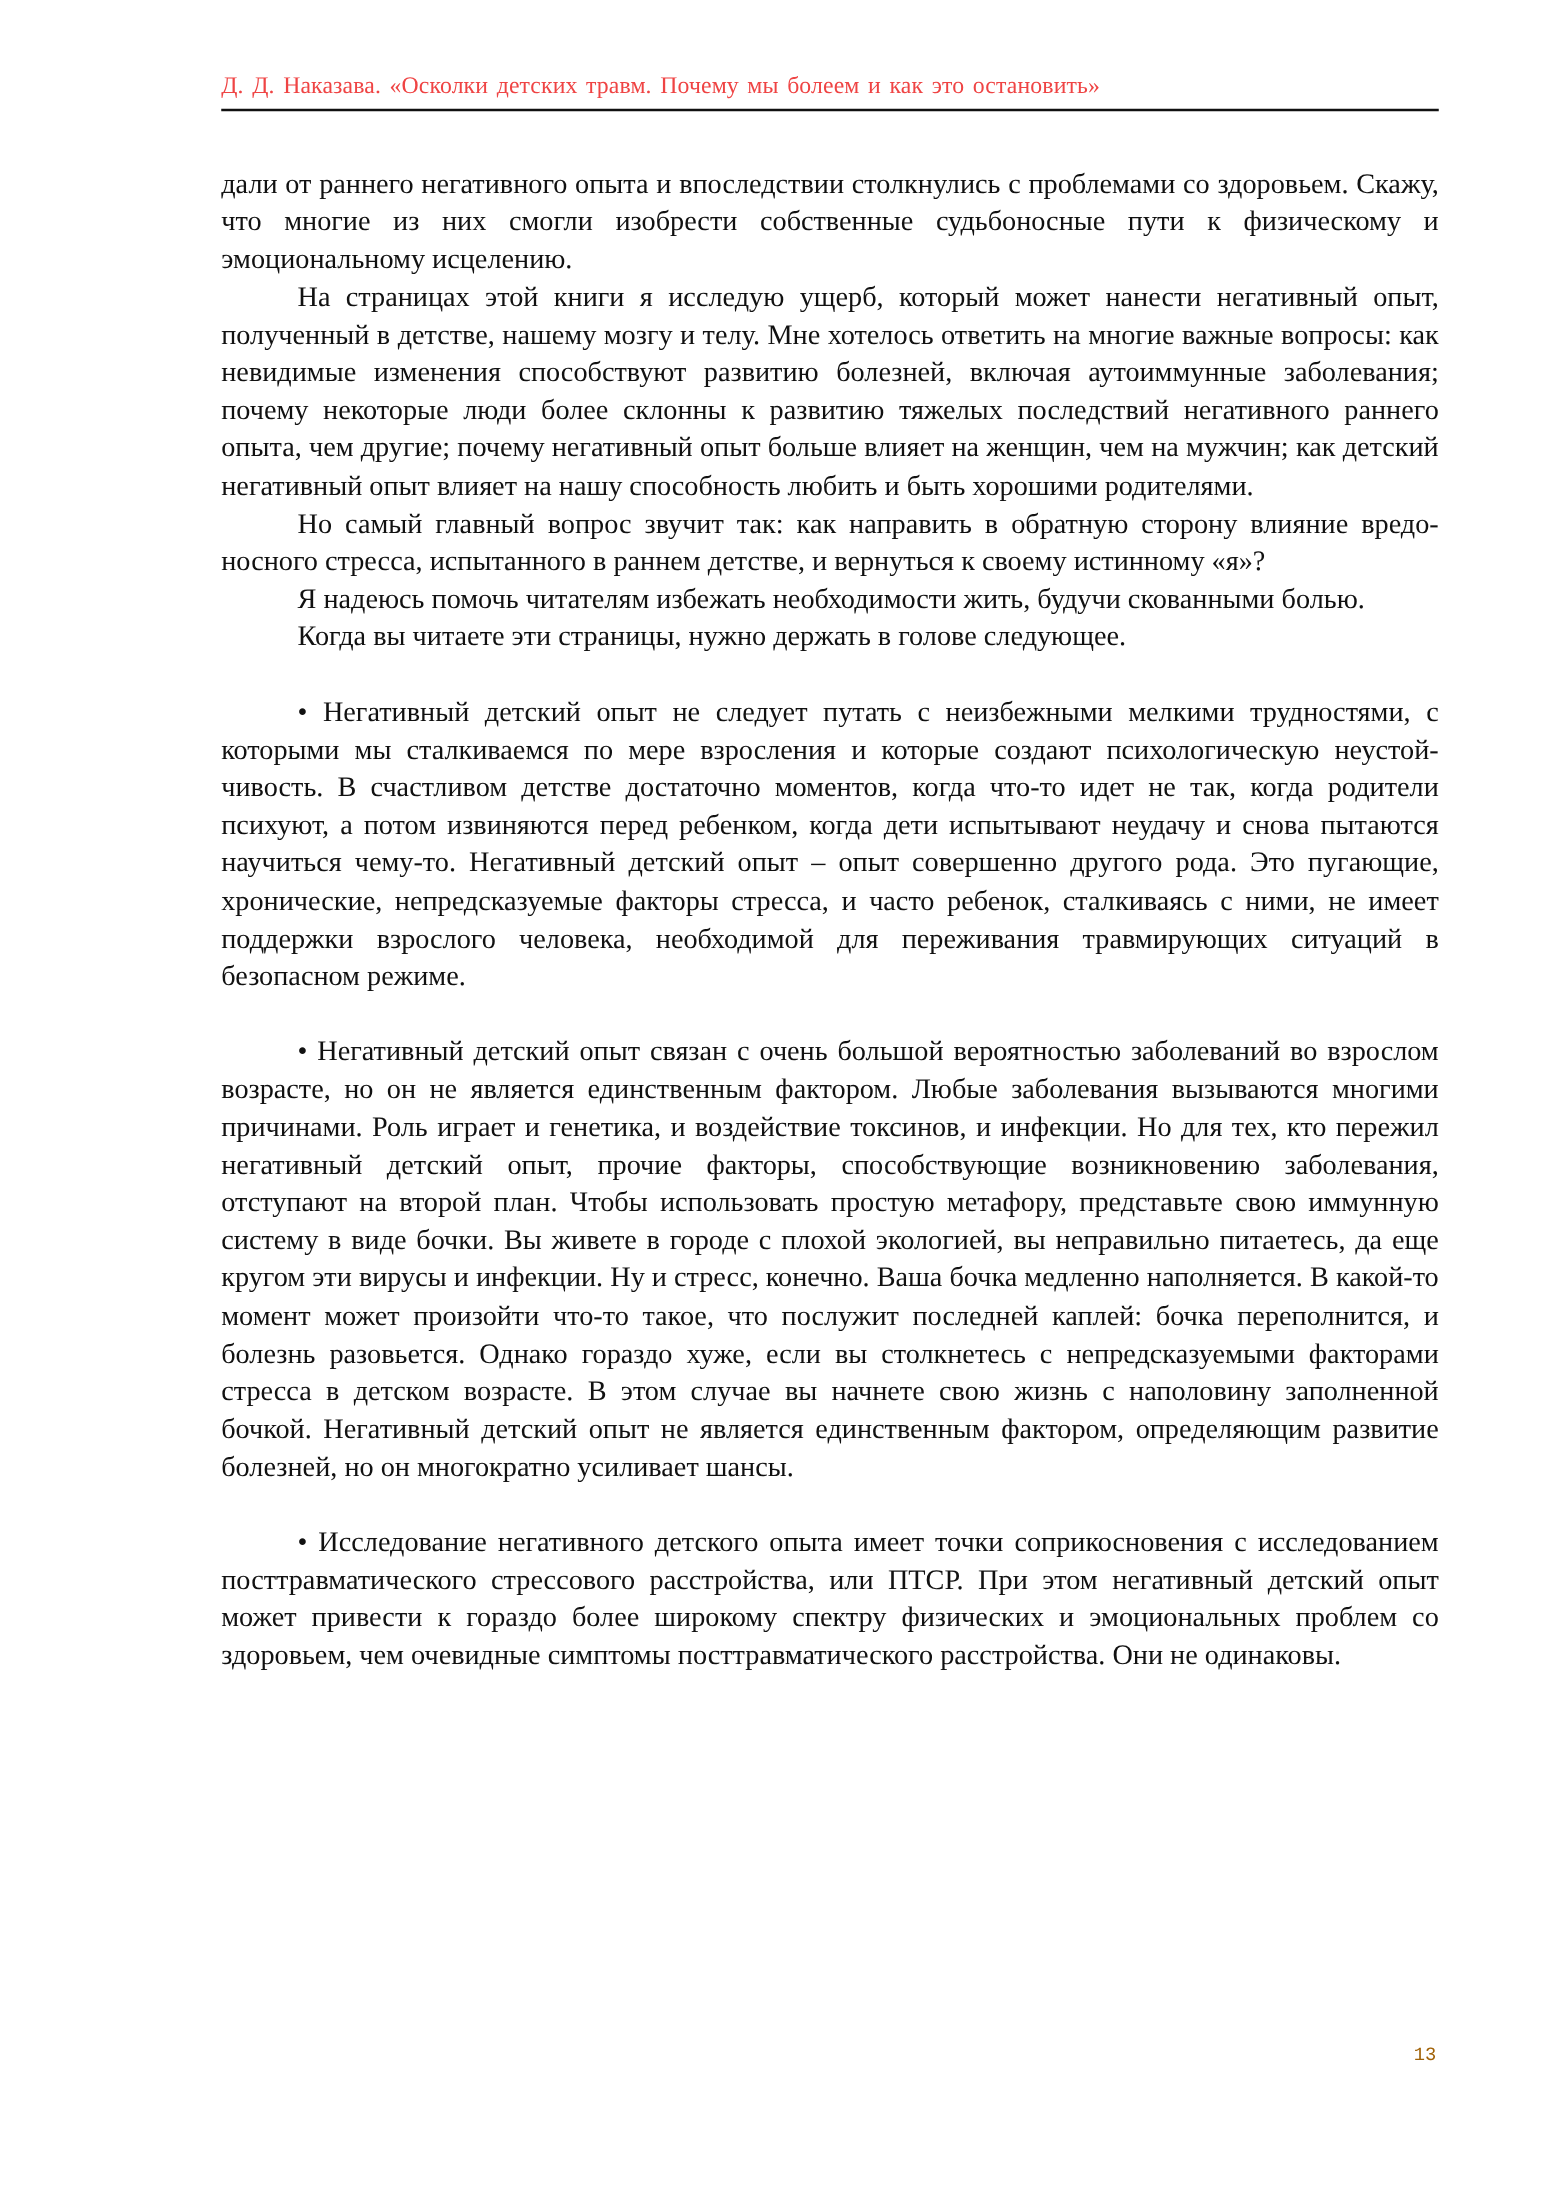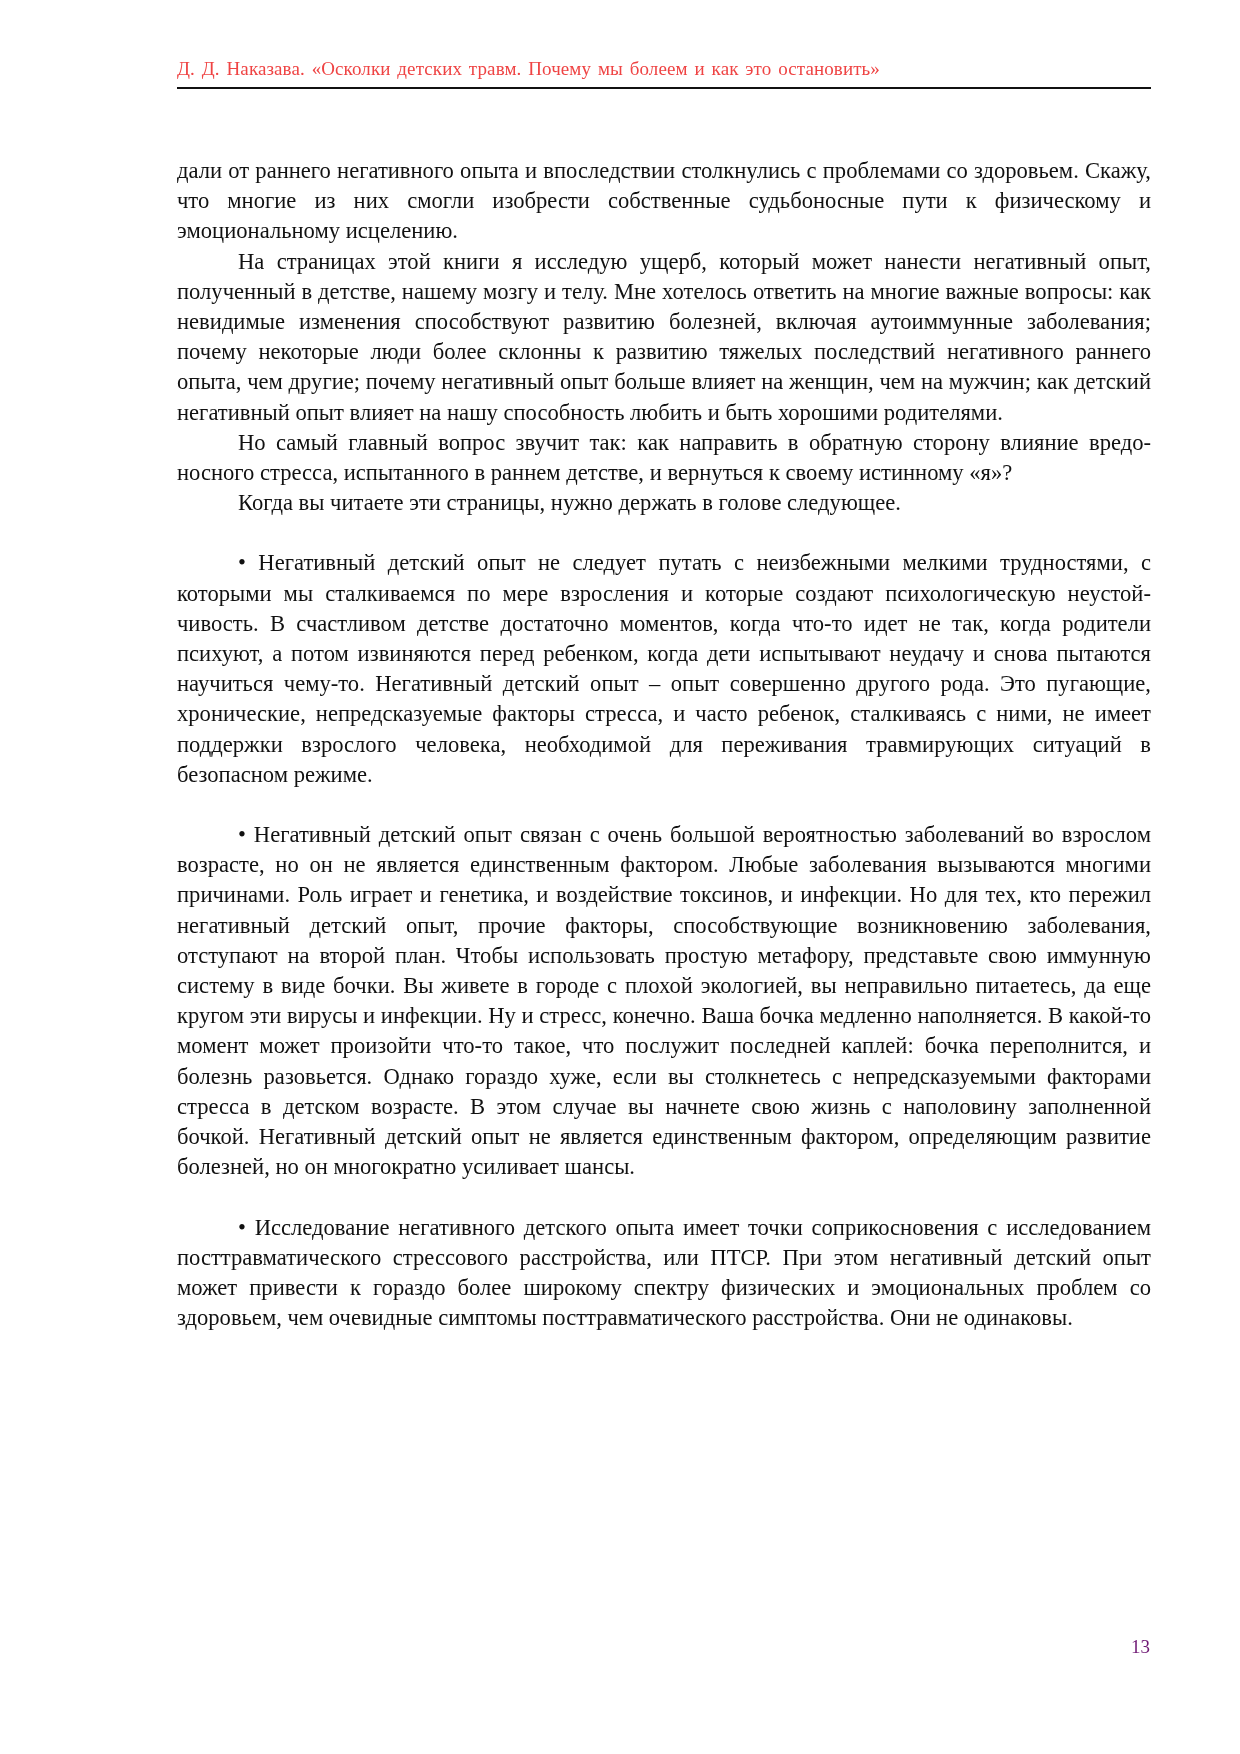--- a/index.html
+++ b/index.html
@@ -42,53 +42,54 @@
   }
   .body-text {
     position: absolute;
     left: 0;
     top: 132px;
     width: 974px;
     font-size: 22.6px;
     line-height: 30.2px;
     text-align: justify;
     hyphens: manual;
-    margin-top: 24px;
   }
   .body-text p {
     margin: 0;
   }
   .indent {
     text-indent: 61px;
   }
   .bullet-block {
     margin-top: 30px !important;
   }
   .bullet-first {
     text-indent: 61px;
   }
   .page-number {
     position: absolute;
     left: 1131px;
     top: 1636px;
-    font-size: 19px;
-    color: #701a75;
+    font-size: 15px;
+    color: #a16207;
+    font-family: Liberation Mono, monospace;
   }
 </style>
 </head>
 <body>
 
 <div class="page">
   <div class="running-header">Д.  Д.  Наказава.  «Осколки детских травм. Почему мы болеем и как это остановить»</div>
   <div class="header-rule"></div>
 
   <div class="body-text">
     <p>дали от раннего негативного опыта и впоследствии столкнулись с проблемами со здоровьем. Скажу, что многие из них смогли изобрести собственные судьбоносные пути к физическому и эмоциональному исцелению.</p>
     <p class="indent">На страницах этой книги я исследую ущерб, который может нанести негативный опыт, полученный в детстве, нашему мозгу и телу. Мне хотелось ответить на многие важные вопросы: как невидимые изменения способствуют развитию болезней, включая аутоиммунные заболе­вания; почему некоторые люди более склонны к развитию тяжелых последствий негативного раннего опыта, чем другие; почему негативный опыт больше влияет на женщин, чем на муж­чин; как детский негативный опыт влияет на нашу способность любить и быть хорошими роди­телями.</p>
     <p class="indent">Но самый главный вопрос звучит так: как направить в обратную сторону влияние вредо­носного стресса, испытанного в раннем детстве, и вернуться к своему истинному «я»?</p>
+    <p class="indent">Я надеюсь помочь читателям избежать необходимости жить, будучи скованными болью.</p>
     <p class="indent">Когда вы читаете эти страницы, нужно держать в голове следующее.</p>
 
     <p class="bullet-first bullet-block">• Негативный детский опыт не следует путать с неизбежными мелкими трудностями, с которыми мы сталкиваемся по мере взросления и которые создают психологическую неустой­чивость. В счастливом детстве достаточно моментов, когда что-то идет не так, когда родители психуют, а потом извиняются перед ребенком, когда дети испытывают неудачу и снова пыта­ются научиться чему-то. Негативный детский опыт – опыт совершенно другого рода. Это пуга­ющие, хронические, непредсказуемые факторы стресса, и часто ребенок, сталкиваясь с ними, не имеет поддержки взрослого человека, необходимой для переживания травмирующих ситу­аций в безопасном режиме.</p>
     <p class="bullet-first bullet-block">• Негативный детский опыт связан с очень большой вероятностью заболеваний во взрос­лом возрасте, но он не является единственным фактором. Любые заболевания вызываются многими причинами. Роль играет и генетика, и воздействие токсинов, и инфекции. Но для тех, кто пережил негативный детский опыт, прочие факторы, способствующие возникновению заболевания, отступают на второй план. Чтобы использовать простую метафору, представьте свою иммунную систему в виде бочки. Вы живете в городе с плохой экологией, вы неправильно питаетесь, да еще кругом эти вирусы и инфекции. Ну и стресс, конечно. Ваша бочка мед­ленно наполняется. В какой-то момент может произойти что-то такое, что послужит последней каплей: бочка переполнится, и болезнь разовьется. Однако гораздо хуже, если вы столкнетесь с непредсказуемыми факторами стресса в детском возрасте. В этом случае вы начнете свою жизнь с наполовину заполненной бочкой. Негативный детский опыт не является единственным фактором, определяющим развитие болезней, но он многократно усиливает шансы.</p>
     <p class="bullet-first bullet-block">• Исследование негативного детского опыта имеет точки соприкосновения с исследова­нием посттравматического стрессового расстройства, или ПТСР. При этом негативный дет­ский опыт может привести к гораздо более широкому спектру физических и эмоциональных проблем со здоровьем, чем очевидные симптомы посттравматического расстройства. Они не одинаковы.</p>
   </div>
 </div>
 
 <div class="page-number">13</div>
 

